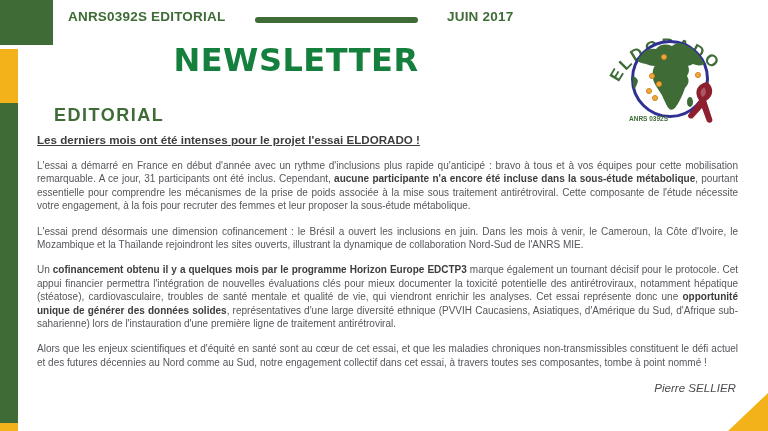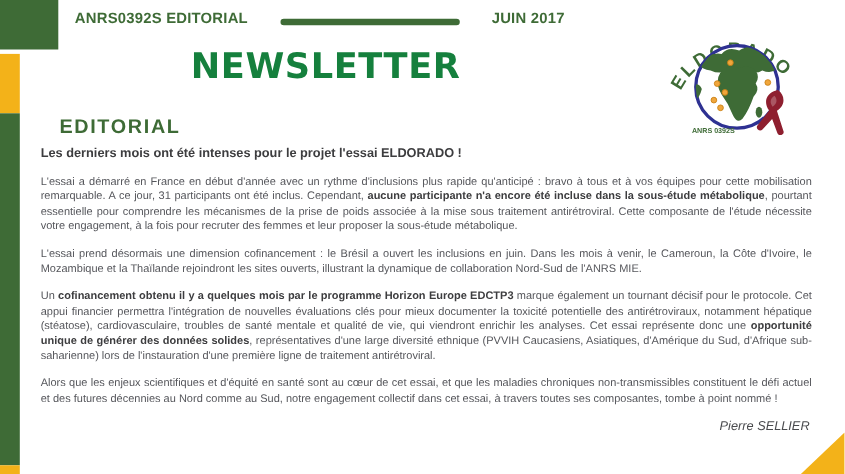--- a/index.html
+++ b/index.html
@@ -67,20 +67,21 @@
     font-size: 18px; font-weight: 800; letter-spacing: 1.5px;
     color: #3e6b36;
     margin-left: 17px;
   }
   .editorial-body {
     position: absolute; left: 37px; top: 133px; width: 701px;
   }
   .editorial-intro {
     font-size: 11.6px; font-weight: 700; color: #3d3d3f;
     margin-bottom: 13px;
+    text-decoration: underline;
   }
   .para {
     font-size: 10px; line-height: 13.4px; color: #55565b;
     text-align: justify; margin-bottom: 12px;
   }
   .para .bold { font-weight: 700; color: #3d3d3f; }
   .signature {
     font-size: 11.6px; font-style: italic; color: #4a4b4e;
     text-align: right; margin-top: 8px; padding-right: 2px;
   }

